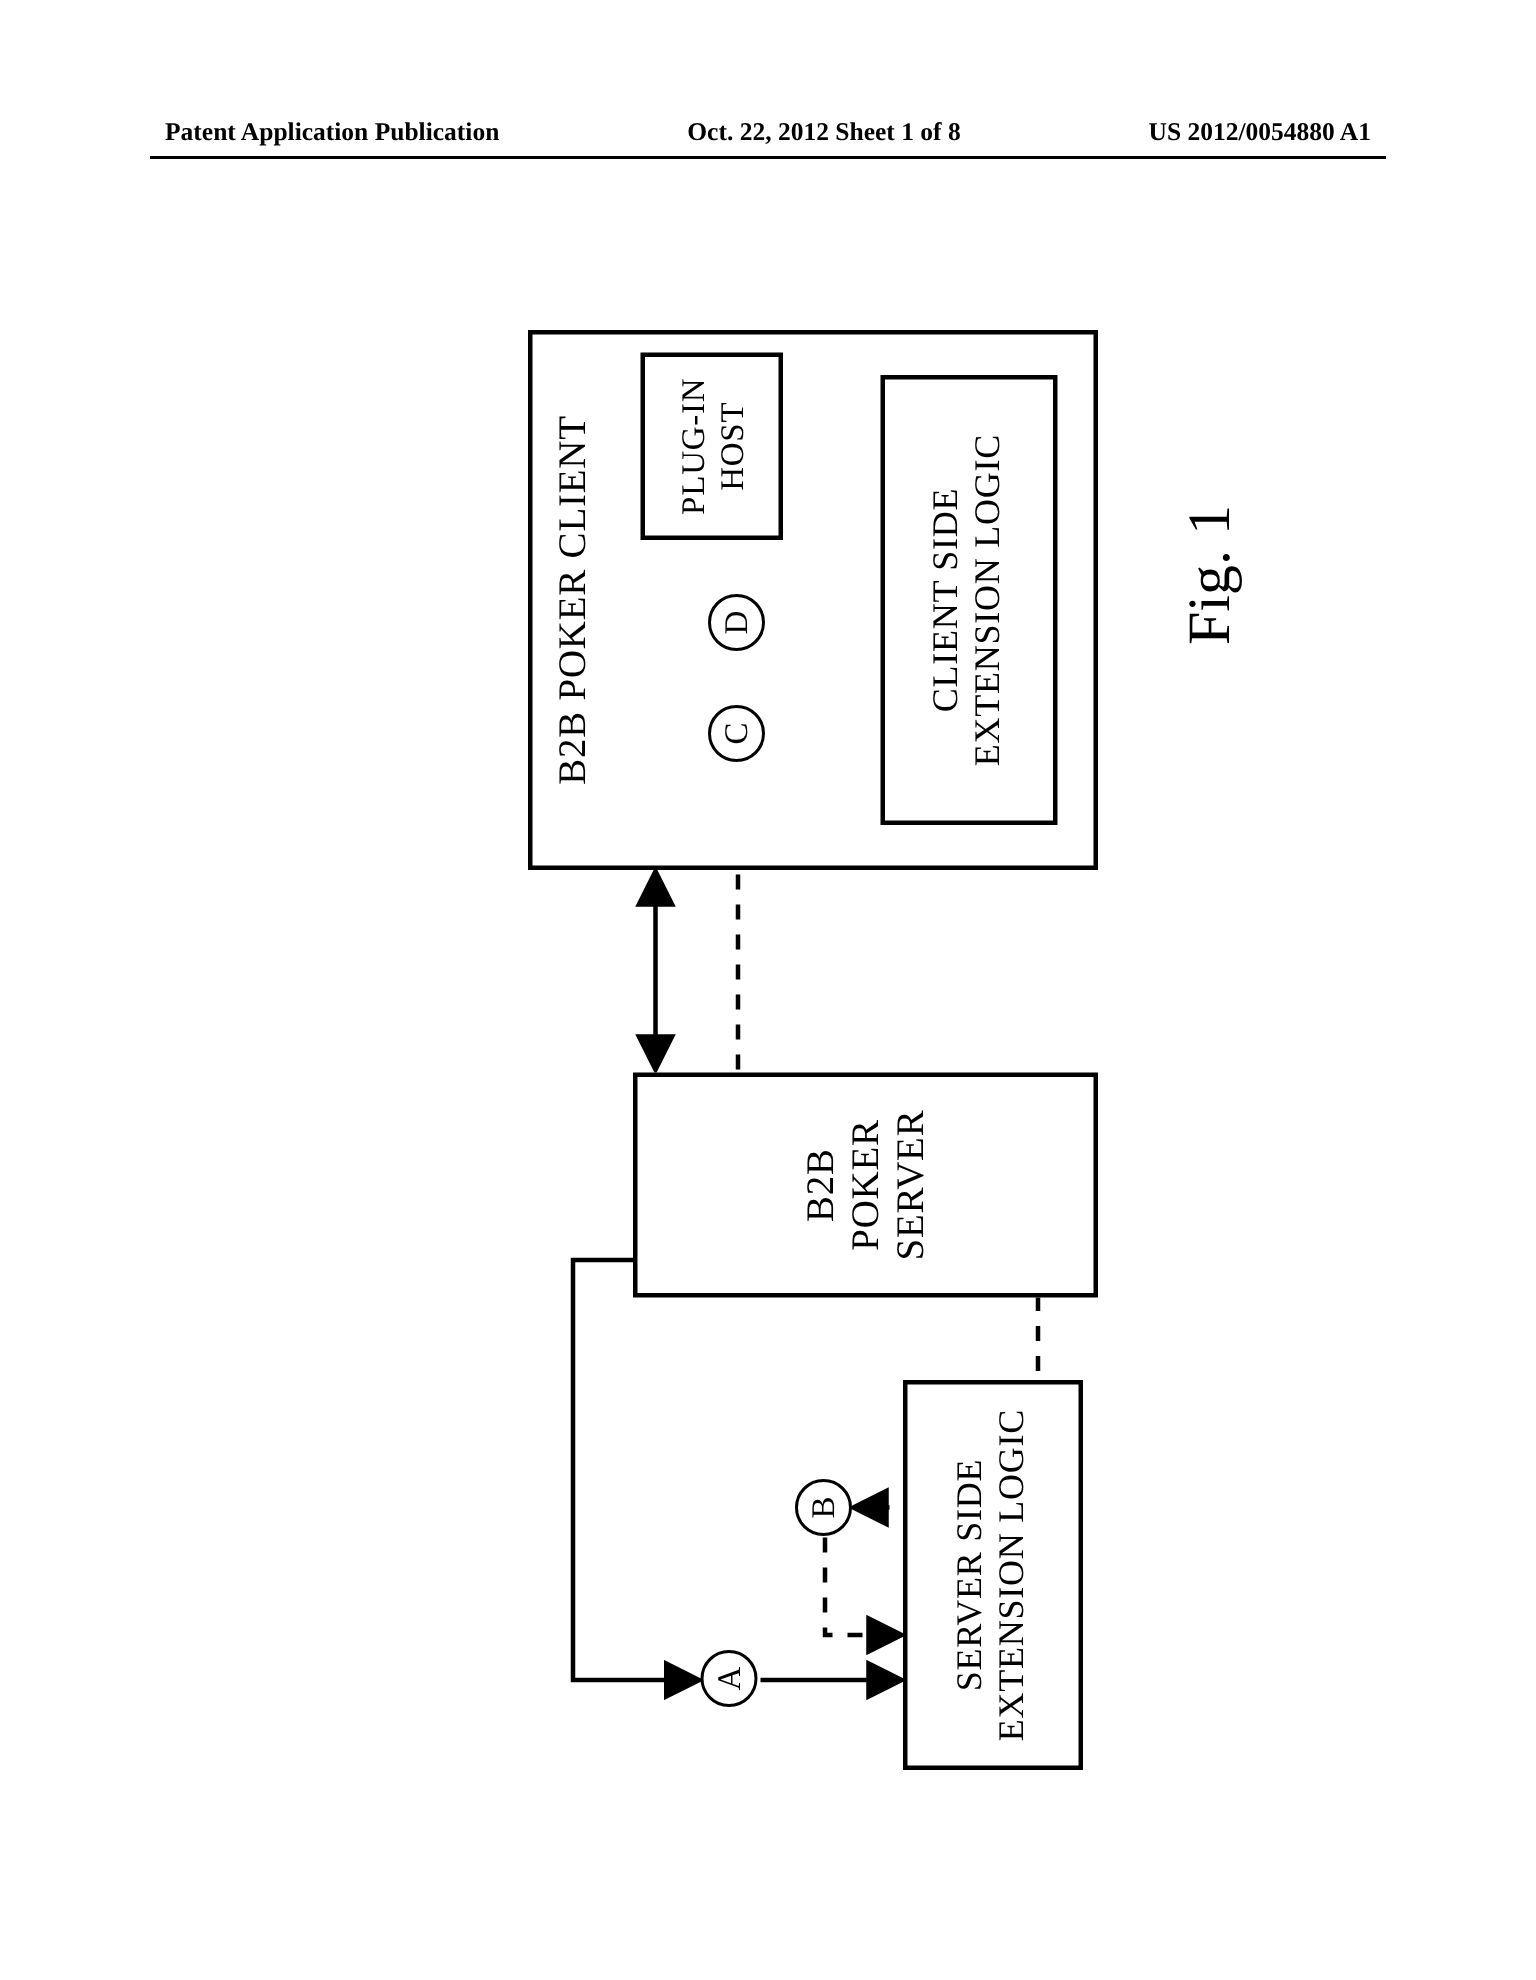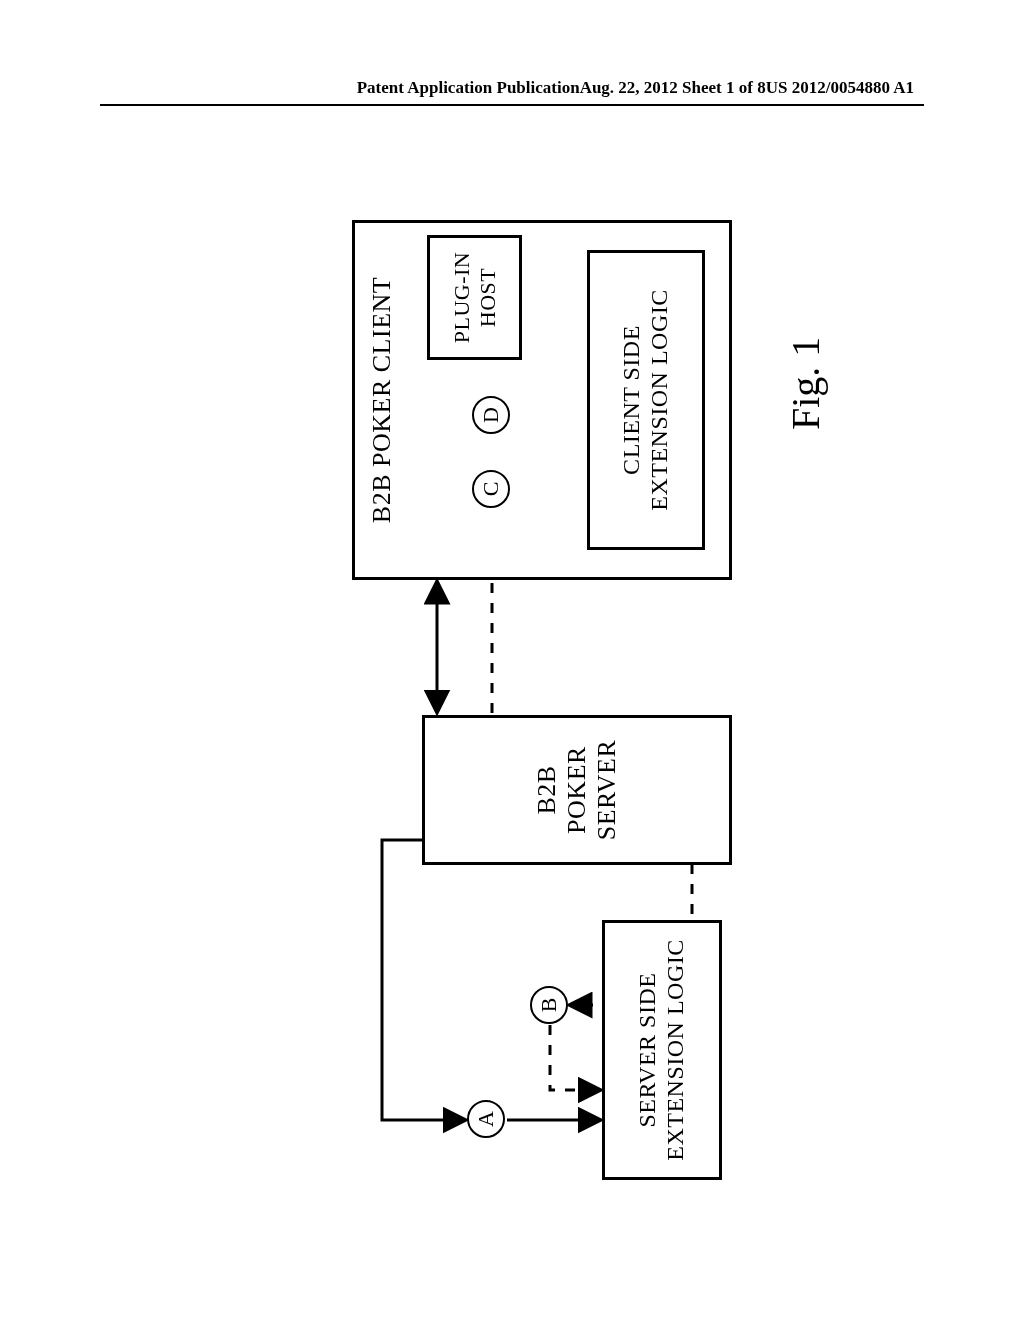--- a/index.html
+++ b/index.html
@@ -10,21 +10,21 @@
       font-family: "Times New Roman", Times, serif;
       position: relative;
       color: #000;
     }
     .header {
       position: absolute;
       top: 78px;
       left: 0;
       width: 1024px;
       display: flex;
-      justify-content: flex-end;
+      justify-content: space-between;
       padding: 0 110px;
       font-weight: bold;
       font-size: 17px;
     }
     .header span { white-space: nowrap; }
     .hr {
       position: absolute;
       top: 104px;
       left: 100px;
       width: 824px;
@@ -95,21 +95,21 @@
       font-family: "Times New Roman", serif;
     }
 
     svg.lines { position: absolute; left: 0; top: 0; width: 1020px; height: 680px; pointer-events: none; }
   </style>
 </head>
 <body>
 
 <div class="header">
   <span>Patent Application Publication</span>
-  <span>Aug. 22, 2012  Sheet 1 of 8</span>
+  <span>Oct. 22, 2012  Sheet 1 of 8</span>
   <span>US 2012/0054880 A1</span>
 </div>
 <div class="hr"></div>
 
 <div class="figwrap">
 
   <svg class="lines" viewBox="0 0 1020 680">
     <defs>
       <marker id="ah" viewBox="0 0 12 12" refX="10" refY="6" markerWidth="9" markerHeight="9" orient="auto">
         <path d="M0,0 L12,6 L0,12 z" fill="#000"></path>

